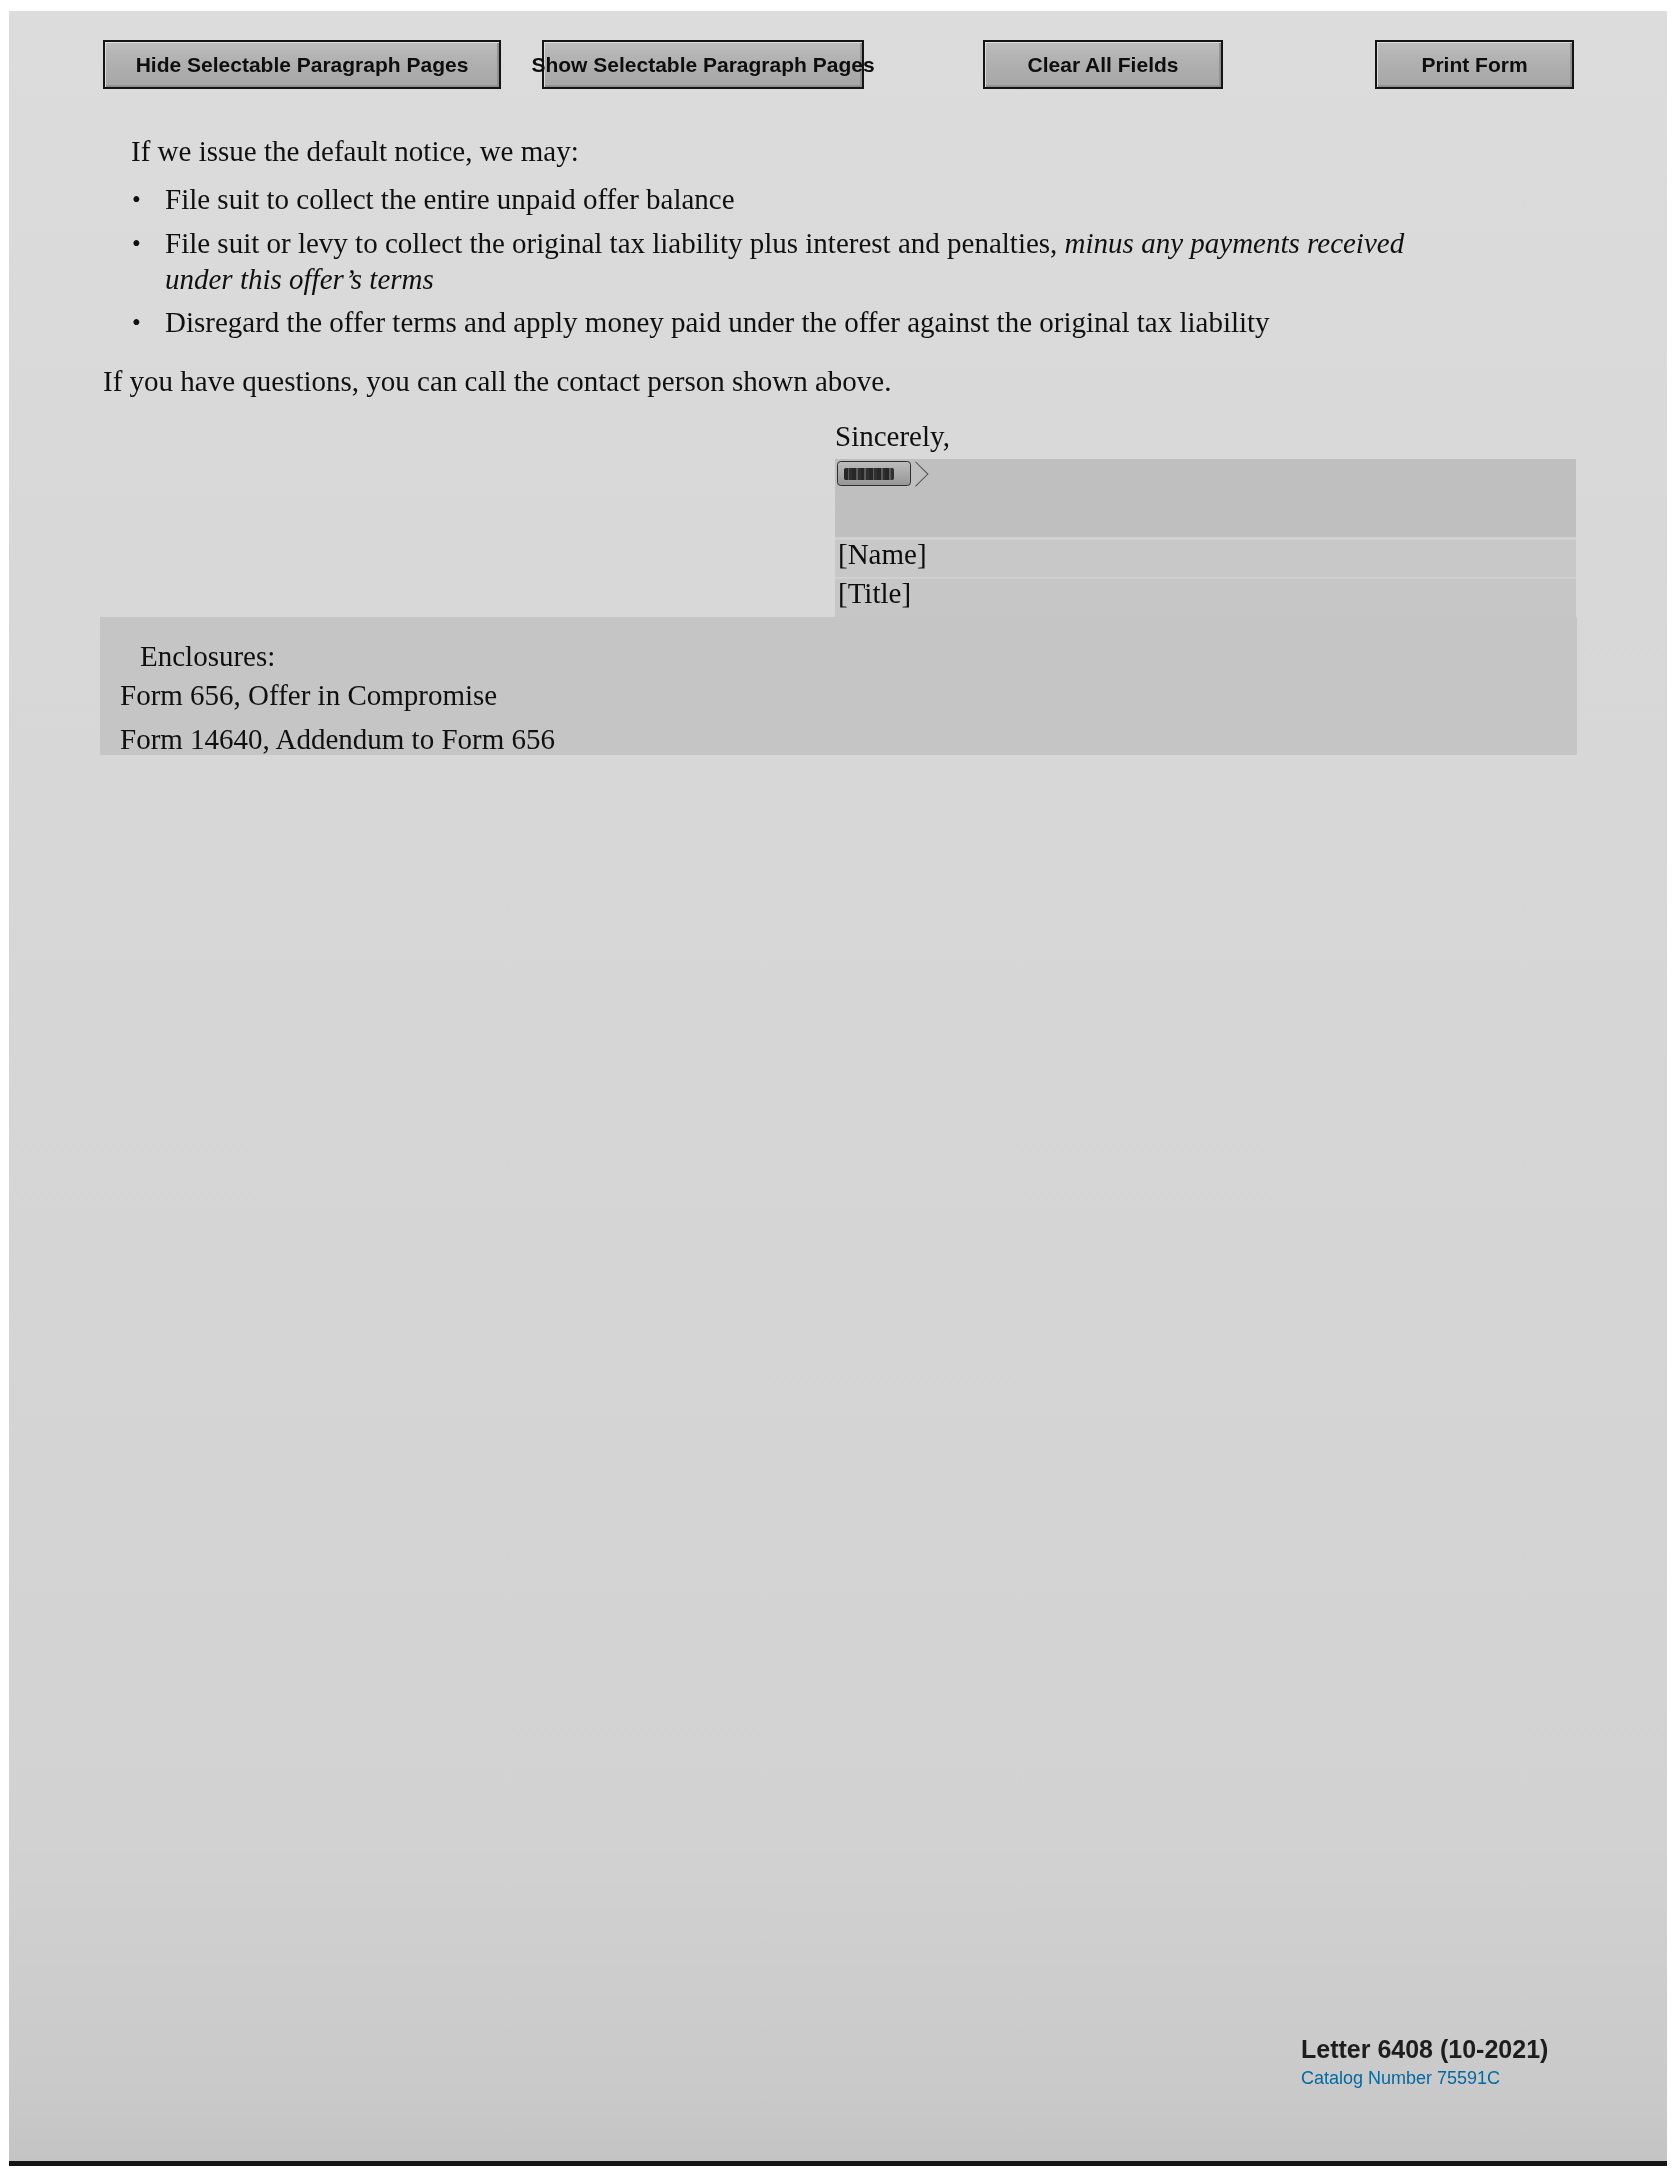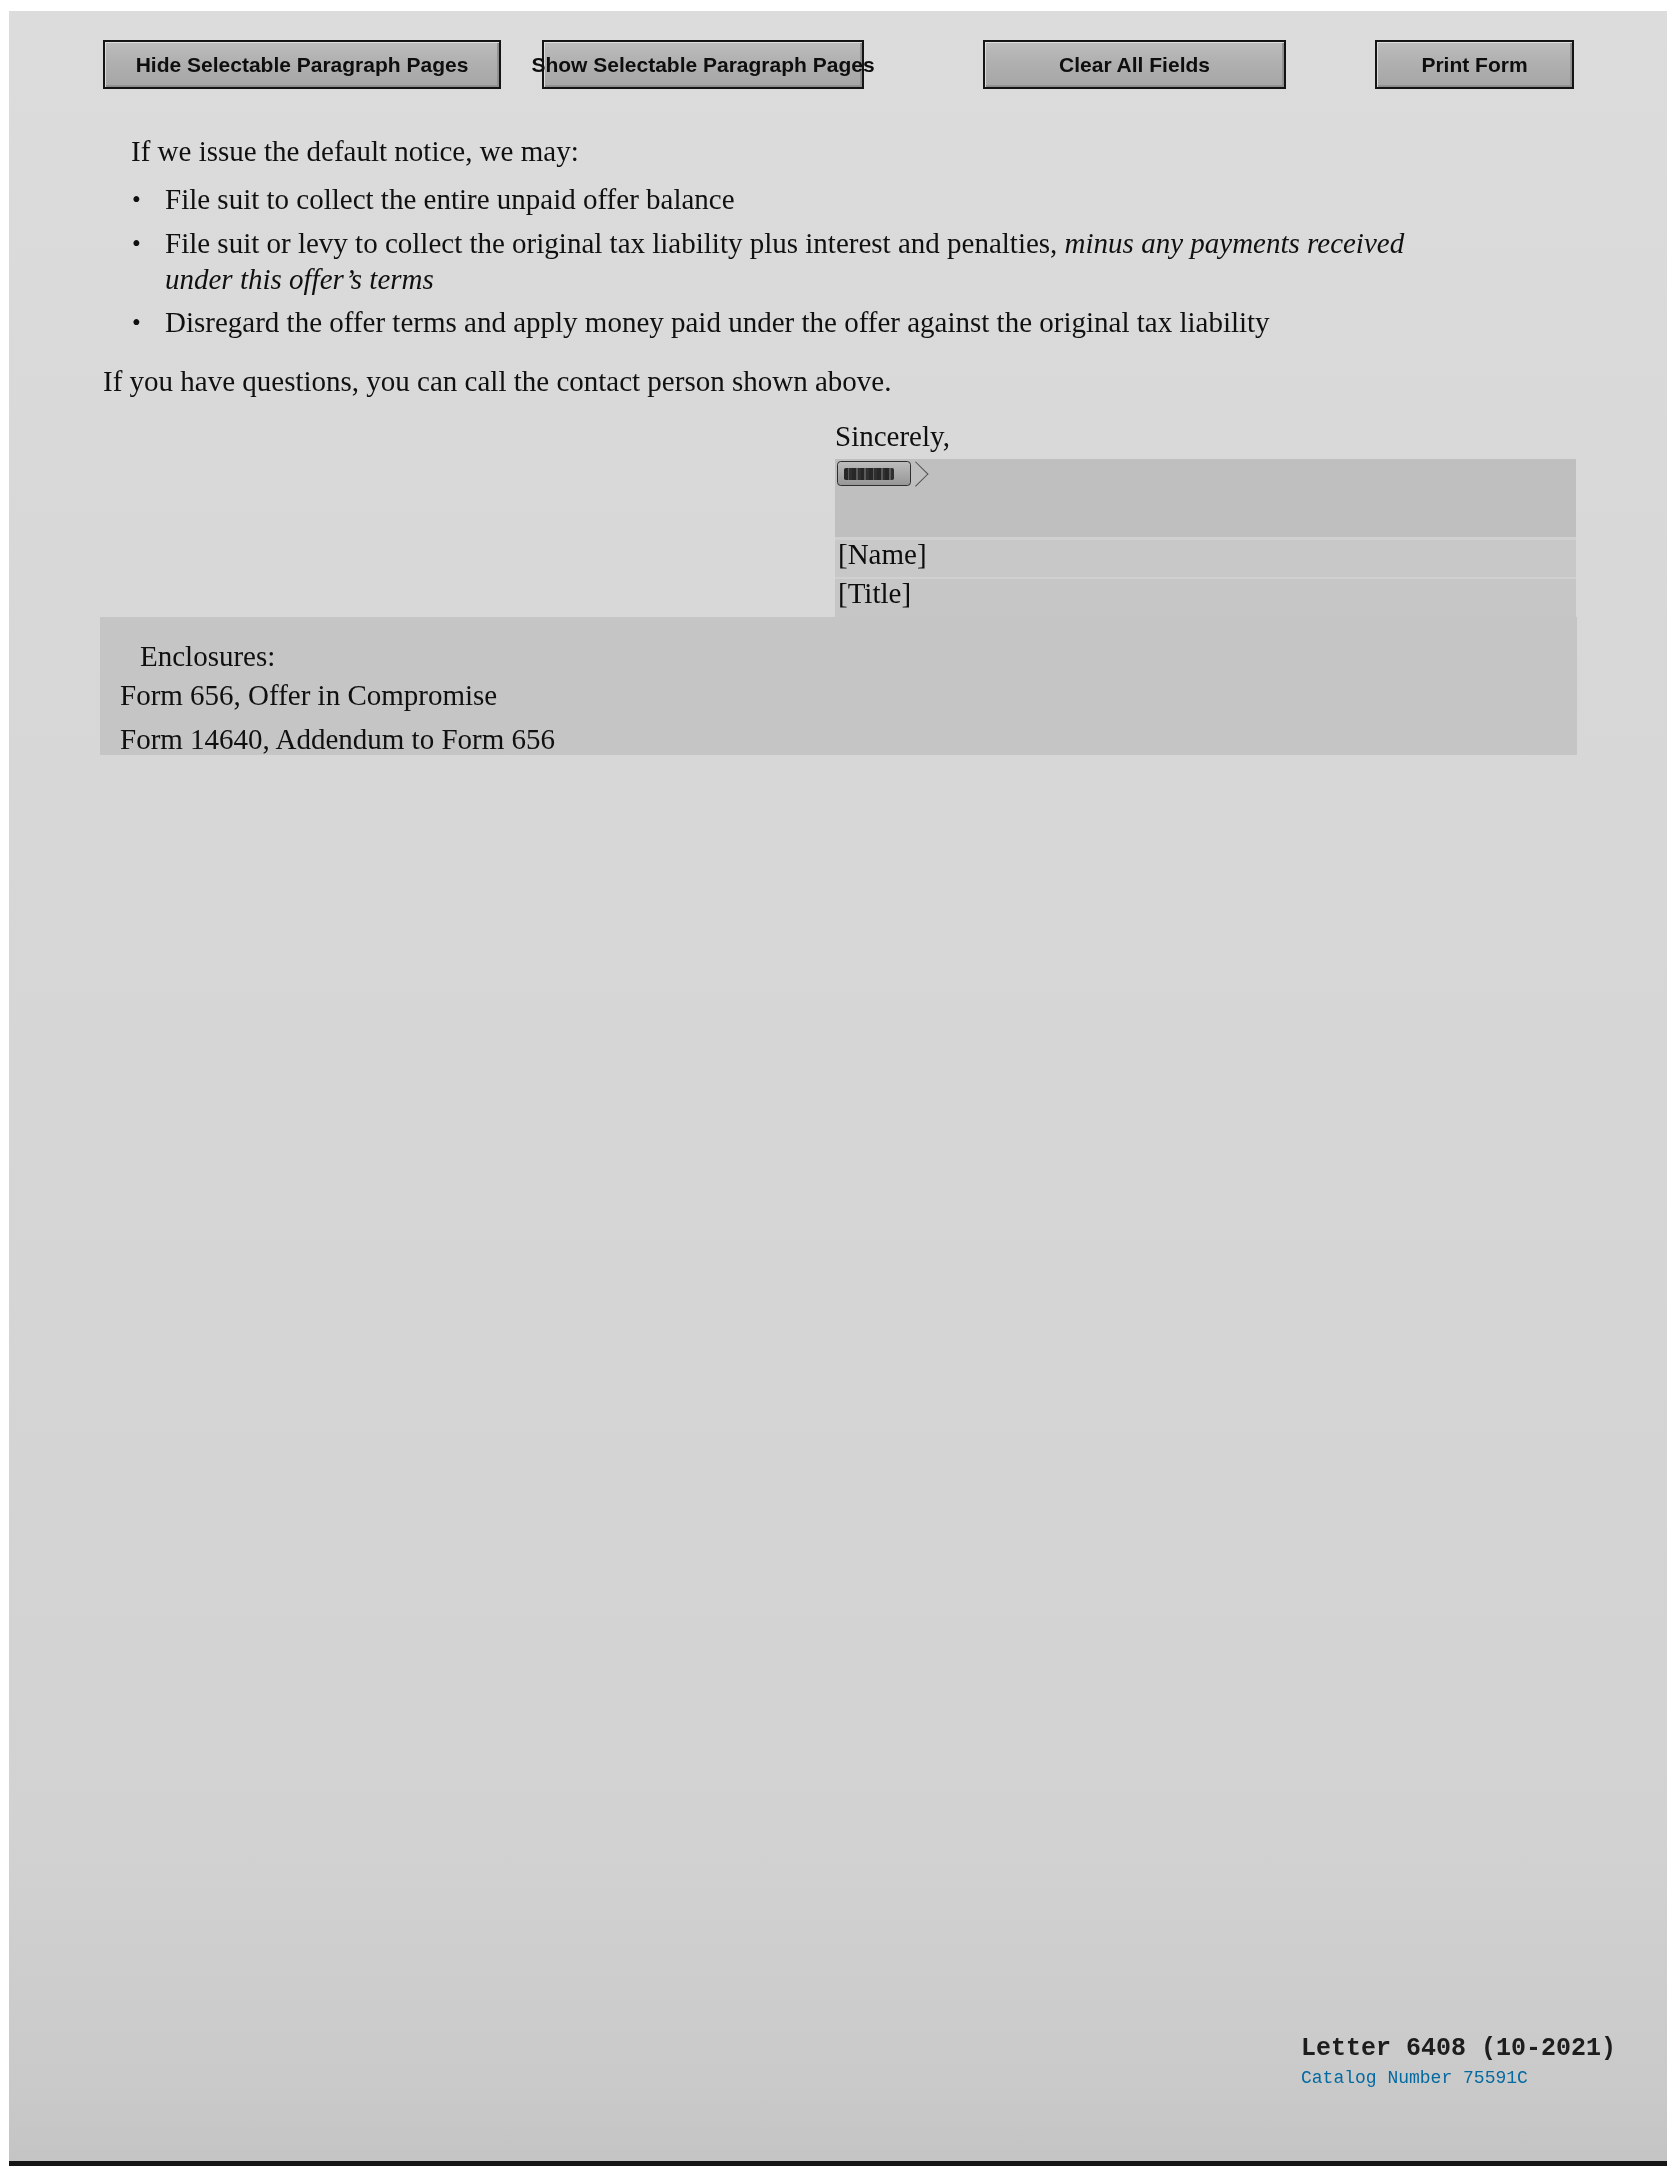--- a/index.html
+++ b/index.html
@@ -44,34 +44,34 @@
     background:repeating-linear-gradient(90deg,#272727 0 3.7px,#5a5a5a 3.7px 5.5px,#303030 5.5px 8.3px);
   }
   .tab-tip{
     position:absolute;left:70px;top:3.7px;width:17.5px;height:17.5px;
     border-top:1.8px solid #4d4d4d;border-right:1.8px solid #4d4d4d;
     transform:rotate(45deg);
   }
   .enc-line{position:absolute;font-size:29px;line-height:35px;color:#101010;white-space:nowrap;}
   .footer{
     position:absolute;left:1301px;top:2034px;
-    font-family:Liberation Mono, monospace;color:#1d1d1d;white-space:nowrap;
+    font-family:Liberation Sans, sans-serif;color:#1d1d1d;white-space:nowrap;
   }
   .footer-line1{font-size:25px;font-weight:bold;line-height:30px;}
   .footer-line2{font-size:18px;font-weight:normal;line-height:29px;color:#0369a1;}
   em{font-style:italic;}
 </style>
 </head>
 <body>
 
 <div class="page"></div>
 
 <div class="btn" style="left:103px;width:398px;">Hide Selectable Paragraph Pages</div>
 <div class="btn" style="left:542px;width:322px;">Show Selectable Paragraph Pages</div>
-<div class="btn" style="left:983px;width:303px;">Clear All Fields</div>
+<div class="btn" style="left:983px;width:240px;">Clear All Fields</div>
 <div class="btn" style="left:1375px;width:199px;">Print Form</div>
 
 <div class="bodyline" style="left:103px;top:134px;margin-left:28px;">If we issue the default notice, we may:</div>
 
 <div class="bullet-marker" style="top:182px;">•</div>
 <div class="b-text" style="top:182px;">File suit to collect the entire unpaid offer balance</div>
 
 <div class="bullet-marker" style="top:226px;">•</div>
 <div class="b-text" style="top:226px;"><span>File suit or levy to collect the original tax liability plus interest and penalties, </span><em>minus any payments received</em></div>
 <div class="b-text" style="top:262px;"><em>under this offer’s terms</em></div>

